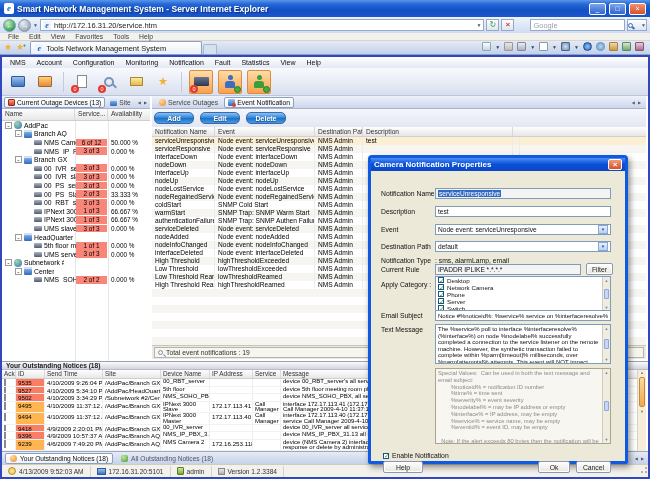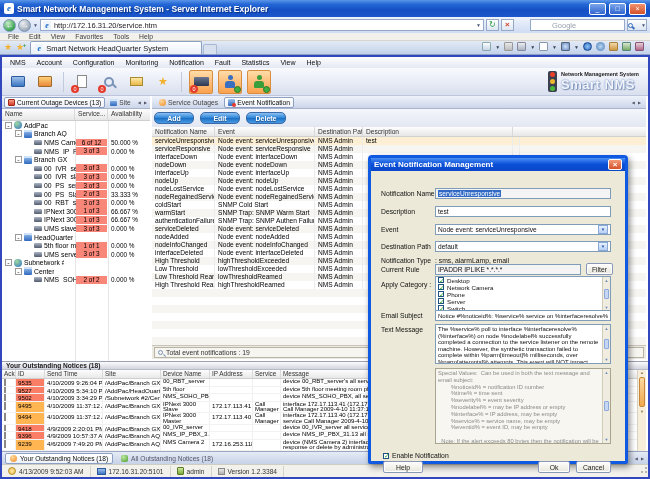--- a/index.html
+++ b/index.html
@@ -18,21 +18,21 @@
 #addrrow{position:absolute;left:0;top:17px;width:650px;height:16px;background:linear-gradient(#eef3fb,#cfdcf3);display:flex;align-items:center;padding:0 3px;gap:2px;}
 .navbtn{width:13px;height:13px;border-radius:50%;color:#fff;font-size:8px;line-height:12px;text-align:center;border:1px solid #7d96b8;flex:none;}
 .navbtn.back{background:radial-gradient(circle at 35% 30%,#c9ecc9,#2f9e46 75%);}
 .navbtn.fwd{background:radial-gradient(circle at 35% 30%,#eceff2,#9aa6b4 75%);}
 #addrfield{width:450px;height:12px;background:#fff;border:1px solid #96a8c8;display:flex;align-items:center;padding:0 2px;gap:3px;font-size:7.5px;color:#222;}
 #addrfield .mini-e{width:8px;height:9px;background:#eef4fc;color:#1b6ac9;font:bold italic 8px/9px "Liberation Serif",serif;text-align:center;flex:none;}
 .fielddrop{margin-left:auto;font-size:5px;color:#4a5a78;}
 .sqbtn{width:13px;height:12px;border:1px solid #96a8c8;background:linear-gradient(#fefefe,#dde6f2);text-align:center;font-size:8px;line-height:10px;flex:none;}
 .sqbtn.refresh{color:#2f9e46;}
 .sqbtn.stop{color:#cf3a2a;font-weight:bold;}
-#searchbox{width:96px;height:12px;background:#fff;border:1px solid #96a8c8;font-size:7.5px;color:#9aa0ac;display:flex;align-items:center;padding:0 21px;margin-left:14px;}
+#searchbox{width:96px;height:12px;background:#fff;border:1px solid #96a8c8;font-size:7.5px;color:#9aa0ac;display:flex;align-items:center;padding:0 2px;margin-left:14px;}
 #searchbtn{width:20px;height:12px;border:1px solid #96a8c8;background:linear-gradient(#fefefe,#dde6f2);display:flex;align-items:center;justify-content:center;gap:1px;}
 .lens{width:5px;height:5px;border:1.5px solid #3a6ec0;border-radius:50%;position:relative;}
 .lens::after{content:"";position:absolute;left:3px;top:3px;width:3px;height:1.5px;background:#3a6ec0;transform:rotate(45deg);}
 
 #menurow{position:absolute;left:0;top:33px;width:650px;height:8px;background:#f2f1ec;border-bottom:1px solid #d8d6cc;display:flex;gap:10px;padding:0 8px;font-size:6.8px;color:#3c3c3c;align-items:center;}
 
 #tabsrow{position:absolute;left:0;top:41px;width:650px;height:14px;background:linear-gradient(#e3eaf6,#c3d2ea);border-bottom:1px solid #8ca0c4;display:flex;align-items:flex-end;padding:0 2px;}
 .star{color:#f2b22e;font-size:9px;margin:0 2px 2px;line-height:10px;}
 .star.add{position:relative;}
 .star.add::after{content:"+";position:absolute;right:-2px;top:-2px;color:#2f9e46;font-size:6px;font-weight:bold;}
@@ -225,21 +225,21 @@
     <span class="mitem">Favorites</span>
     <span class="mitem">Tools</span>
     <span class="mitem">Help</span>
   </div>
 
 <div id="tabsrow">
   <span class="star">★</span>
   <span class="star add">★</span>
   <span id="iectab">
     <span class="mini-e" style="width:8px;height:9px;background:#eef4fc;color:#1b6ac9;font:bold italic 8px/9px 'Liberation Serif',serif;text-align:center;">e</span>
-    <span>Smart Network HeadQuarter System</span>
+    <span>Tools Network Management System</span>
   </span>
   <span id="newtabstub"></span>
   <span id="cmdicons">
     <span class="cmdicon ci-home"></span>
       <span class="cmddrop">▼</span>
     <span class="cmdicon ci-feeds"></span>
     <span class="cmdicon ci-print"></span>
       <span class="cmddrop">▼</span>
     <span class="cmdicon ci-page"></span>
       <span class="cmddrop">▼</span>
@@ -295,31 +295,20 @@
       <span class="badge0">0</span>
     </span>
   <span class="tbtn hl">
       <span class="ic-person"></span>
       <span class="badgeG"></span>
     </span>
   <span class="tbtn hl">
       <span class="ic-person green"></span>
       <span class="badgeG"></span>
     </span>
-  <span id="nmslogo">
-    <span class="tlight">
-        <i style="background:#e8402a;"></i>
-        <i style="background:#f0b82e;"></i>
-        <i style="background:#4ab83a;"></i>
-      </span>
-    <span id="logotxt">
-      <div id="logo1">Network Management System</div>
-      <div id="logo2">Smart NMS</div>
-    </span>
-  </span>
 </div>
 
 <div id="lpTabs">
   <span class="ptab active">
     <span class="pticon pt-red"></span>
     <span>Current Outage Devices (13)</span>
   </span>
   <span class="ptab">
     <span class="pticon pt-cube"></span>
     <span>Site</span>
@@ -765,21 +754,21 @@
     </span>
   <span class="sseg">
       <span class="sicon si-ver"></span>
       <span>Version 1.2.3384</span>
     </span>
   <span id="grip"></span>
 </div>
 
 <div id="dialog">
   <div id="dlgTitle">
-    <span>Event Notification Management</span>
+    <span>Camera Notification Properties</span>
     <span class="dlgX">×</span>
   </div>
   <div id="dlgBody">
     <span class="dl" style="top:19px;">Notification Name</span>
     <span class="dctl" style="top:17px;background:#f4f4f4;">
         <span class="seltext">serviceUnresponsive</span>
       </span>
 
     <span class="dl" style="top:37px;">Description</span>
     <span class="dctl" style="top:35px;">

